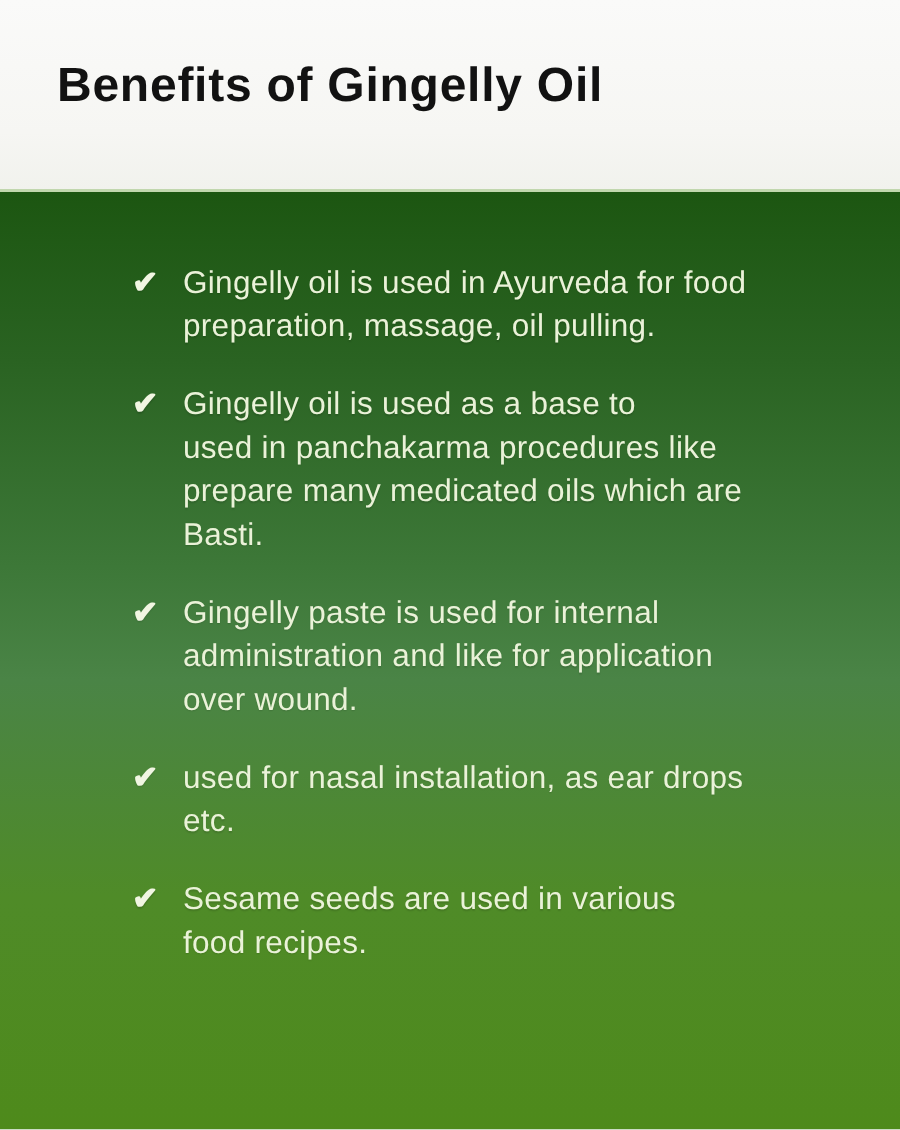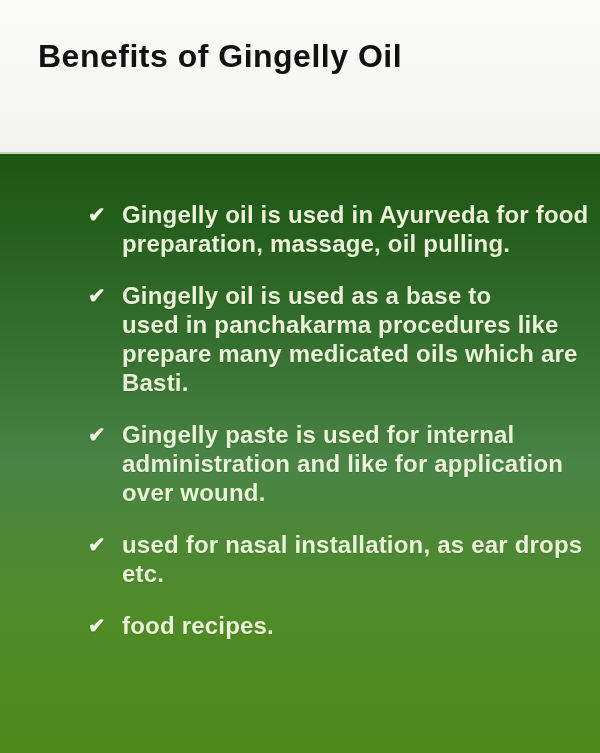--- a/index.html
+++ b/index.html
@@ -13,21 +13,21 @@
     font-family: "Liberation Sans", sans-serif;
     background: #ffffff;
   }
   .page {
     width: 600px;
     height: 753px;
     display: flex;
     flex-direction: column;
   }
   .header {
-    height: 152px;
+    height: 126px;
     box-sizing: border-box;
     background: linear-gradient(180deg, #fafaf9 0%, #f6f6f3 70%, #f1f2ed 100%);
   }
   .title {
     margin: 0;
     padding: 38px 0 0 38px;
     font-size: 32px;
     line-height: 37px;
     font-weight: bold;
     letter-spacing: 0.5px;
@@ -60,23 +60,23 @@
   .check {
     flex: 0 0 34px;
     font-size: 21px;
     line-height: 29px;
     font-weight: bold;
     color: #f1f6e2;
     text-shadow: 0 1px 1px rgba(0,0,0,0.15);
   }
   .benefit-text {
     flex: 1;
-    font-size: 24px;
+    font-size: 21px;
     line-height: 29px;
-    font-weight: bold;
+    font-weight: normal;
     letter-spacing: 0.2px;
     color: #eaf2d8;
     text-shadow: 0 1px 1px rgba(0,0,0,0.12);
   }
   .benefit-line {
     white-space: nowrap;
   }
 </style>
 </head>
 <body>
@@ -120,19 +120,20 @@
     <span class="check">✔</span>
     <div class="benefit-text">
             <div class="benefit-line">used for nasal installation, as ear drops</div>
             <div class="benefit-line">etc.</div>
           </div>
   </li>
 
   <li class="benefit-item">
     <span class="check">✔</span>
     <div class="benefit-text">
+            <div class="benefit-line">Sesame seeds are used in various</div>
             <div class="benefit-line">food recipes.</div>
           </div>
   </li>
 </ul>
   </div>
 
 </div>
 
 </body></html>

